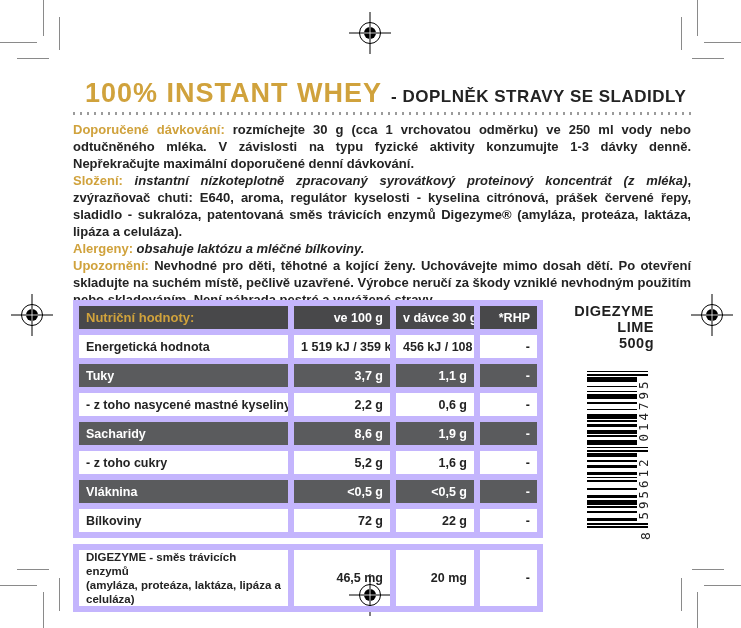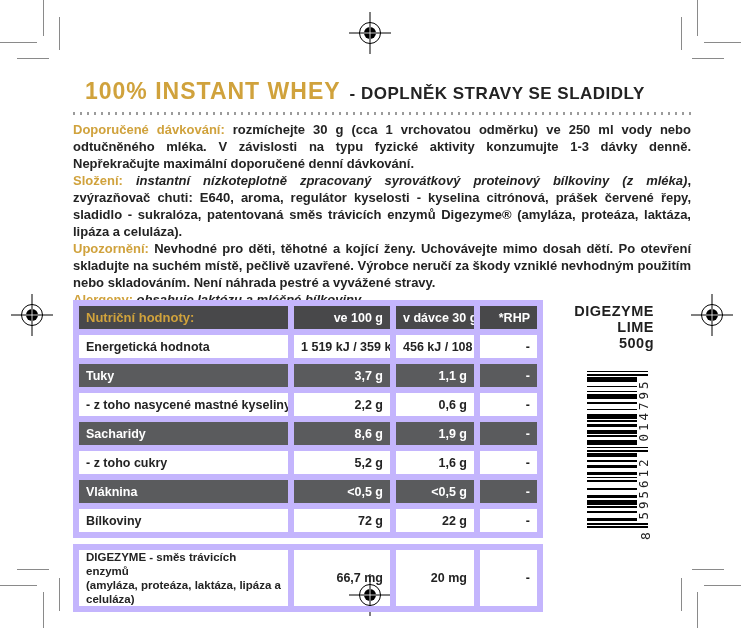--- a/index.html
+++ b/index.html
@@ -16,21 +16,21 @@
   .bl-v2{left:59px;top:578px;width:1px;height:33px}.bl-h2{left:17px;top:569px;width:32px;height:1px}
   .br-v1{left:697px;top:592px;width:1px;height:36px}.br-h1{left:704px;top:585px;width:37px;height:1px}
   .br-v2{left:681px;top:578px;width:1px;height:33px}.br-h2{left:692px;top:569px;width:32px;height:1px}
 
   .regmark{position:absolute;width:44px;height:44px;}
   .reg-top{left:348px;top:11px}.reg-bottom{left:348px;top:573px}
   .reg-left{left:10px;top:293px}.reg-right{left:690px;top:293px}
 
   
   .title-row{position:absolute;left:85px;top:78px;display:flex;align-items:baseline;gap:9px;white-space:nowrap;}
-  .title-main{font-size:23px;font-weight:bold;letter-spacing:1px;color:var(--accent-gold,#d0a23c);}
+  .title-main{font-size:27px;font-weight:bold;letter-spacing:1px;color:var(--accent-gold,#d0a23c);}
   .title-sub{font-size:17px;font-weight:bold;letter-spacing:.5px;color:var(--text-dark,#232323);}
   .dotted-rule{position:absolute;left:73px;top:112px;width:619px;height:3px;
     background:repeating-linear-gradient(90deg,var(--dot-gray,#9b9b9b) 0 2px,transparent 2px 7px);}
 
   
   .copy{position:absolute;left:73px;top:121px;width:618px;font-size:13px;line-height:17px;
         font-weight:bold;text-align:justify;}
   .copy p{margin:0;}
   .lbl{color:var(--accent-gold,#d0a23c);}
   .ital{font-style:italic;}
@@ -120,23 +120,23 @@
   </svg>
 
   <div class="title-row">
     <span class="title-main">100% INSTANT WHEY</span>
     <span class="title-sub">- DOPLNĚK STRAVY SE SLADIDLY</span>
   </div>
   <div class="dotted-rule"></div>
 
   <div class="copy">
     <p><span class="lbl">Doporučené dávkování:</span><span> rozmíchejte 30 g (cca 1 vrchovatou odměrku) ve 250 ml  vody nebo odtučněného mléka. V závislosti na typu fyzické aktivity konzumujte 1-3 dávky denně.  Nepřekračujte maximální doporučené denní dávkování.</span></p>
-    <p><span class="lbl">Složení:</span><span class="ital"> instantní nízkoteplotně zpracovaný syrovátkový proteinový bílkoviny (z mléka)</span><span>, zvýrazňovač chuti: E640, aroma, regulátor kyselosti - kyselina citrónová, prášek červené řepy, sladidlo - sukralóza, patentovaná směs trávicích enzymů Digezyme® (amyláza, proteáza, laktáza, lipáza a celuláza).</span></p>
+    <p><span class="lbl">Složení:</span><span class="ital"> instantní nízkoteplotně zpracovaný syrovátkový proteinový koncentrát (z mléka)</span><span>, zvýrazňovač chuti: E640, aroma, regulátor kyselosti - kyselina citrónová, prášek červené řepy, sladidlo - sukralóza, patentovaná směs trávicích enzymů Digezyme® (amyláza, proteáza, laktáza, lipáza a celuláza).</span></p>
+    <p><span class="lbl">Alergeny:</span><span class="ital"> obsahuje laktózu a mléčné bílkoviny.</span></p>
     <p><span class="lbl">Upozornění:</span><span> Nevhodné pro děti, těhotné a kojící ženy. Uchovávejte mimo dosah dětí. Po otevření skladujte na suchém místě, pečlivě uzavřené. Výrobce neručí za škody vzniklé nevhodným použitím nebo skladováním. Není náhrada pestré a vyvážené stravy.</span></p>
-    <p><span class="lbl">Alergeny:</span><span class="ital"> obsahuje laktózu a mléčné bílkoviny.</span></p>
   </div>
 
   <div class="table-wrap">
     <table>
       <colgroup>
           <col style="width:215px">
           <col style="width:102px">
           <col style="width:84px">
           <col style="width:63px">
         </colgroup>
@@ -199,21 +199,21 @@
           <col style="width:102px">
           <col style="width:84px">
           <col style="width:63px">
         </colgroup>
       <tbody>
         <tr>
           <td>
             <div class="name2">DIGEZYME - směs trávicích enzymů</div>
             <div class="name2">(amyláza, proteáza, laktáza, lipáza a celuláza)</div>
           </td>
-          <td class="num">66,7 mg</td>
+          <td class="num">46,5 mg</td>
           <td class="num">20 mg</td>
           <td class="num">-</td>
         </tr>
       </tbody>
     </table>
   </div>
 
   <div class="product">
     <div>DIGEZYME LIME</div>
     <div>500g</div>

